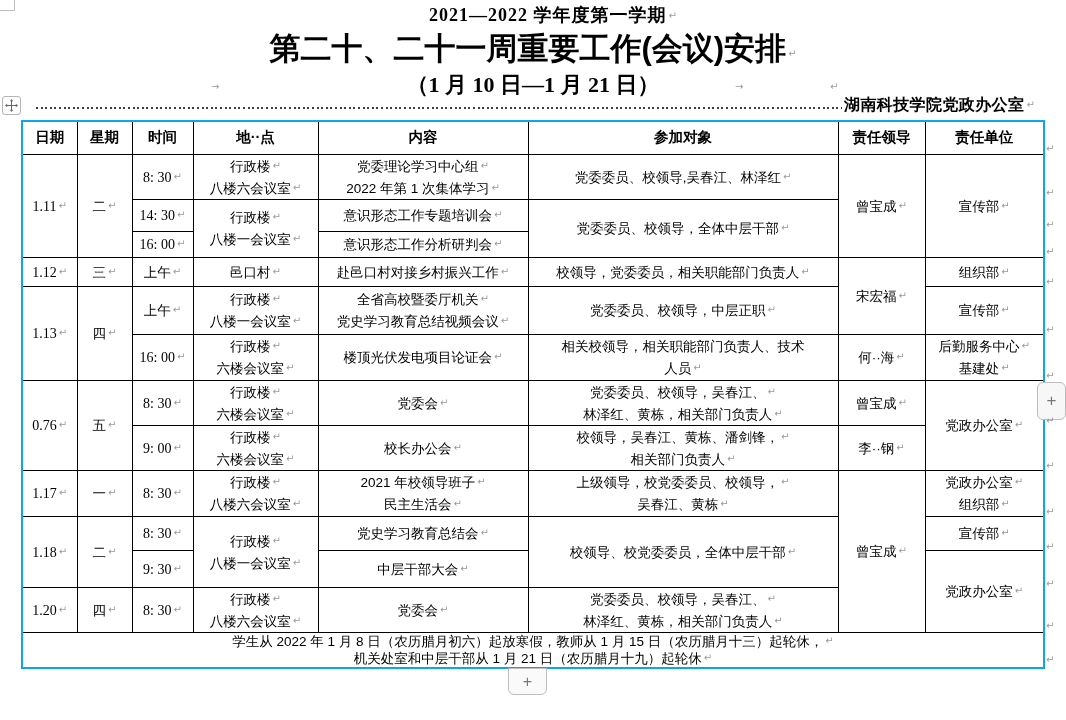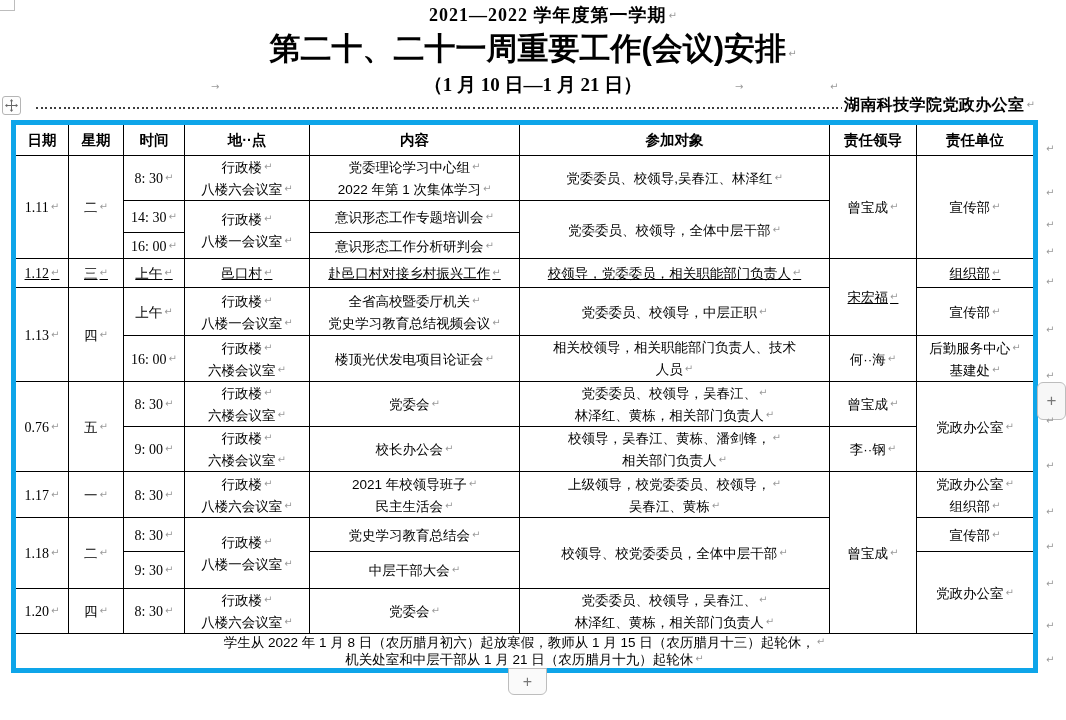--- a/index.html
+++ b/index.html
@@ -15,42 +15,42 @@
   .btn-right{position:absolute;left:1037px;top:382px;width:27px;height:36px;border:1px solid #bdbdbd;
     border-radius:6px;background:#f7f7f7;color:#777;font-size:17px;display:flex;align-items:center;justify-content:center;}
   .btn-bottom{position:absolute;left:508px;top:668px;width:37px;height:25px;border:1px solid #bdbdbd;
     border-radius:0 0 6px 6px;background:#fafafa;color:#777;font-size:16px;display:flex;align-items:center;justify-content:center;}
   
   .t1{position:absolute;top:4px;left:0;width:100%;text-align:center;
       font-family:"Liberation Serif",serif;font-weight:bold;font-size:18px;line-height:22px;letter-spacing:1px;margin-left:20px;}
   .t2{position:absolute;top:29px;left:0;width:100%;text-align:center;
       font-weight:900;font-size:31px;line-height:40px;}
   .t3{position:absolute;top:73px;left:0;width:100%;text-align:center;
-      font-family:"Liberation Serif",serif;font-weight:bold;font-size:19px;line-height:24px;}
+      font-family:"Liberation Serif",serif;font-weight:bold;font-size:22px;line-height:24px;}
   .pmglyph{color:#9a9a9a;font-size:10px;font-weight:normal;margin-left:2px;vertical-align:2px;
       font-family:"DejaVu Sans",sans-serif;letter-spacing:0;}
   .amark{position:absolute;color:#9a9a9a;font-size:10px;font-family:"DejaVu Sans",sans-serif;}
   .mark-tab1{left:211px;top:81px;}
   .mark-tab2{left:735px;top:81px;}
   .mark-p3{left:830px;top:81px;}
   .rmark{position:absolute;left:1046px;color:#9a9a9a;font-size:10px;font-family:"DejaVu Sans",sans-serif;}
   .leader{position:absolute;left:36px;top:107px;width:806px;height:2px;
       background-image:repeating-linear-gradient(to right,#3d3d3d 0 2px,transparent 2px 4.6px);}
   .office{position:absolute;top:93px;left:844px;font-size:16px;font-weight:bold;line-height:24px;
       letter-spacing:0.4px;white-space:nowrap;}
   
-  table.sched{position:absolute;left:11px;top:120px;width:1023px;border-collapse:collapse;
-      table-layout:fixed;border:5px solid #0ea5e9;}
+  table.sched{position:absolute;left:21px;top:120px;width:1023px;border-collapse:collapse;
+      table-layout:fixed;border:2px solid #0ea5e9;}
   .sched th,.sched td{border:1px solid #000;padding:0;text-align:center;vertical-align:middle;
       font-size:13.5px;overflow:hidden;}
   .sched th{font-size:14.5px;font-weight:bold;}
   .ln{line-height:21px;white-space:nowrap;}
   .num{font-family:"Liberation Serif",serif;font-size:14px;}
   tr.r0{height:33px;} tr.r1{height:44px;} tr.r2{height:32px;margin-left:33px;} tr.r3{height:26px;}
-  tr.r4{height:29px;text-decoration:underline;} tr.r5{height:48px;} tr.r6{height:46px;} tr.r7{height:45px;}
+  tr.r4{height:29px;} tr.r5{height:48px;} tr.r6{height:46px;} tr.r7{height:45px;}
   tr.r8{height:44px;} tr.r9{height:46px;} tr.r10{height:34px;} tr.r11{height:37px;}
   tr.r12{height:42px;margin-top:31px;} tr.r13{height:33px;}
   tr.footer-row .ln{line-height:16px;}
 </style>
 </head>
 <body>
 
 <div class="corner-v"></div>
 <div class="corner-h"></div>
 

